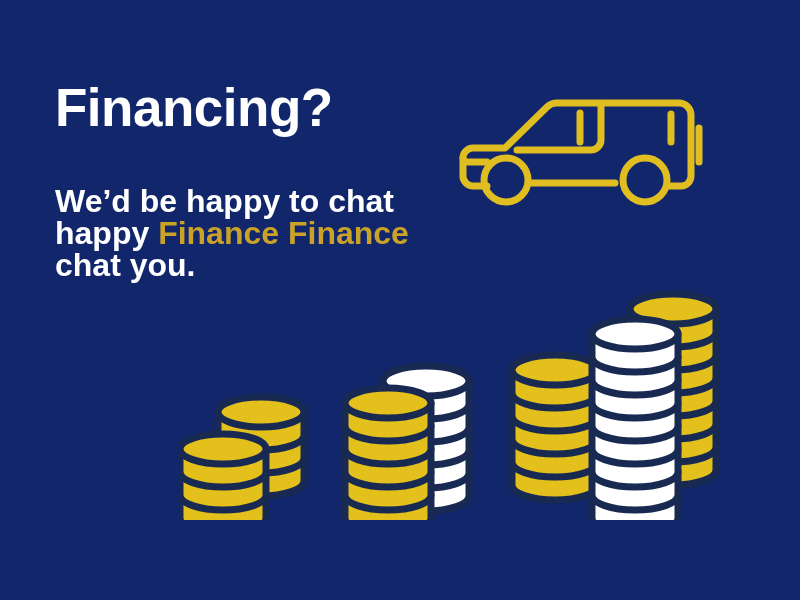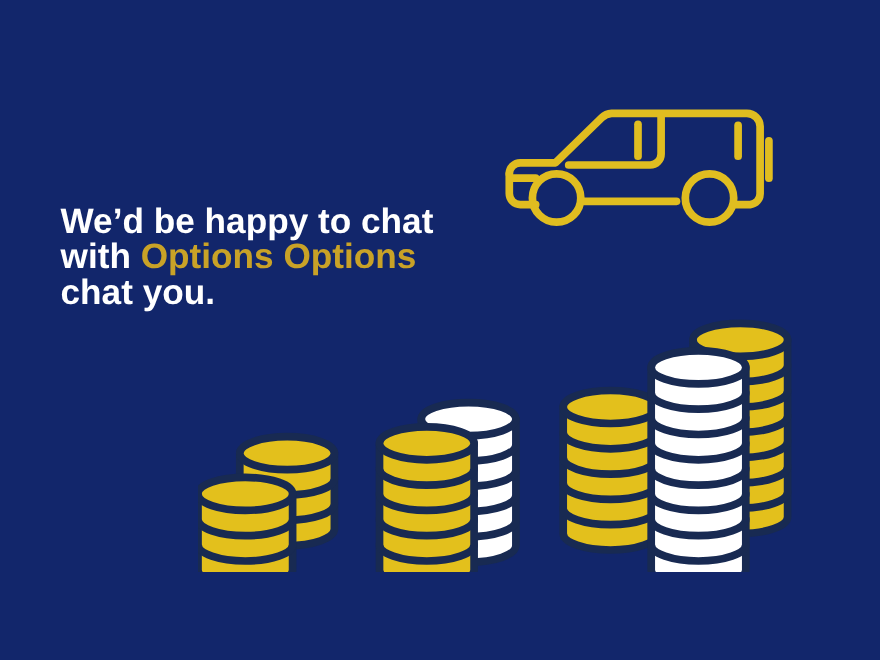--- a/index.html
+++ b/index.html
@@ -58,24 +58,25 @@
     top: 265px;
     width: 545px;
     height: 255px;
   }
 </style>
 </head>
 <body>
 
 <div id="slide">
 
+  <div id="headline">Financing?</div>
 
   <div id="subtitle">
     <span class="line">We’d be happy to chat</span>
-    <span class="line"><span>with </span><span class="accent">Options Options</span></span>
+    <span class="line"><span>happy </span><span class="accent">Finance Finance</span></span>
     <span class="line">chat you.</span>
   </div>
 
   <svg id="car-icon" viewBox="0 0 280 135">
     <g fill="none" stroke="#e0bd20" stroke-width="7" stroke-linecap="round" stroke-linejoin="round">
 
       <path d="M 20 78
                L 20 96
                a 10 10 0 0 0 10 10
                L 44 106"></path>

